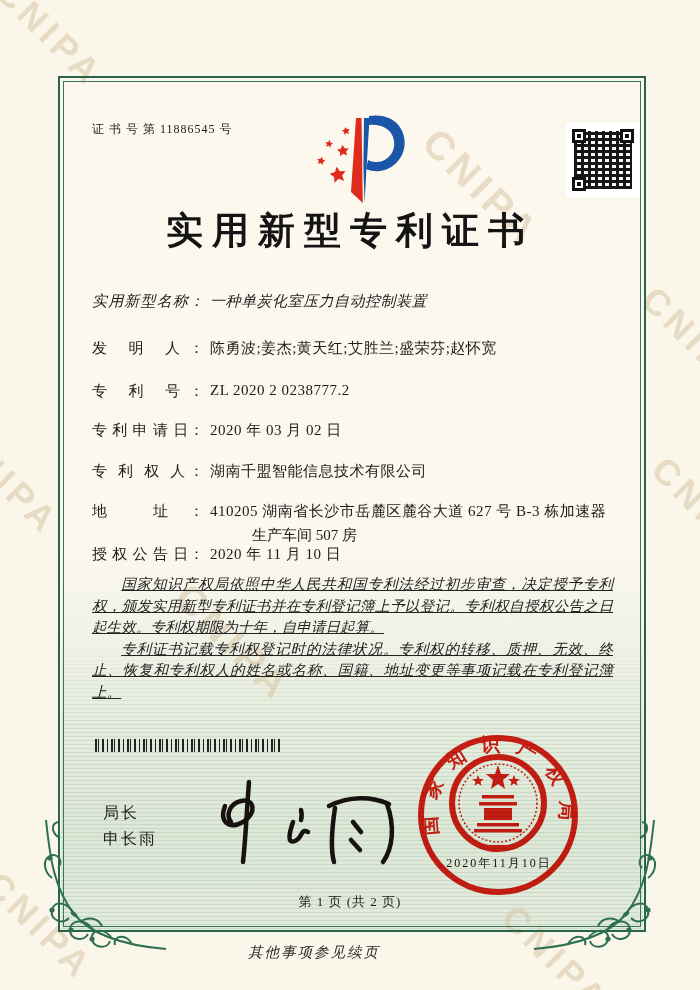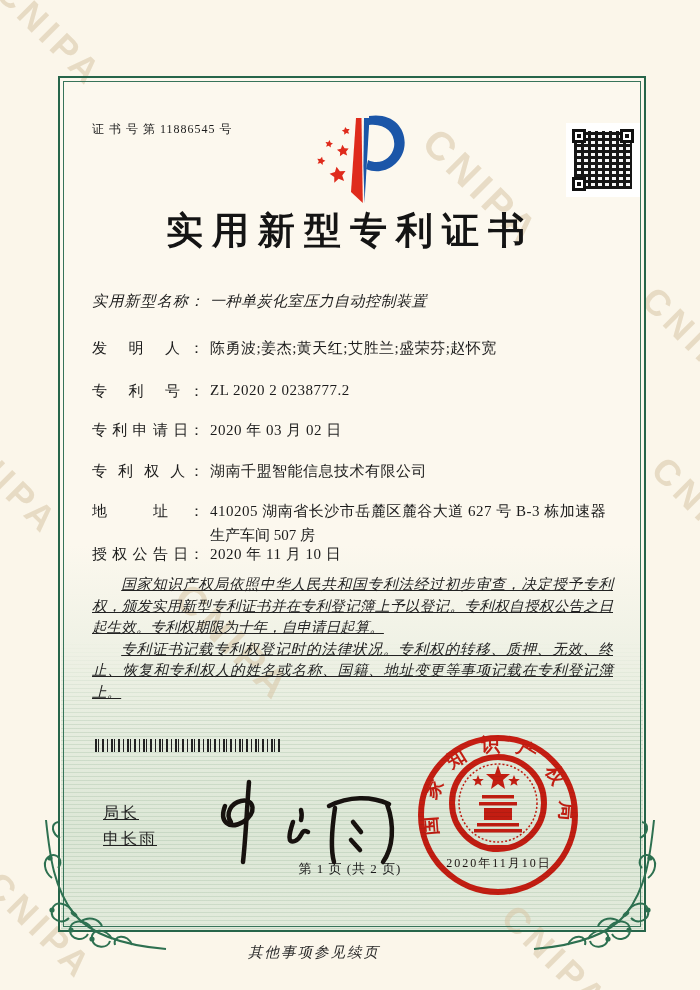--- a/index.html
+++ b/index.html
@@ -54,30 +54,30 @@
          text-align:justify;font-style:italic;color:#222;text-decoration:underline;}
   .paras p{margin:0;text-indent:2em;}
 
   
   .barcode{left:95px;top:739px;width:188px;height:13px;
       background:repeating-linear-gradient(90deg,#222 0 2px, rgba(0,0,0,0) 2px 3px,#222 3px 4px,
                  rgba(0,0,0,0) 4px 7px,#222 7px 9px, rgba(0,0,0,0) 9px 12px,#222 12px 13px, rgba(0,0,0,0) 13px 16px);}
 
   
   .commissioner{left:103px;top:800px;font-size:16px;line-height:26px;letter-spacing:2px;
-      font-family:"Liberation Sans","DejaVu Sans",sans-serif;color:#222;text-decoration:underline;}
+      font-family:"Liberation Sans","DejaVu Sans",sans-serif;color:#222;}
   .sig{left:205px;top:772px;z-index:6;}
 
   
   .seal{left:416px;top:731px;z-index:6;mix-blend-mode:multiply;opacity:.95;}
   .seal-date{left:418px;top:855px;width:162px;text-align:center;font-size:12px;
       letter-spacing:2px;color:#1a1210;z-index:7;}
 
   
-  .pageno{left:0;top:860px;width:700px;text-align:center;font-size:13px;letter-spacing:1px;}
+  .pageno{left:0;top:893px;width:700px;text-align:center;font-size:13px;letter-spacing:1px;}
   .contnote{left:0;top:943px;width:628px;text-align:center;font-size:14.5px;
       font-style:italic;letter-spacing:2px;color:#2a2a2a;}
 
   .orn{position:absolute;z-index:6;}
   .orn-r{transform:scaleX(-1);}
 </style>
 </head>
 <body>
 
 <div class="wm" style="left:-18px;top:12px;">CNIPA</div>
@@ -136,21 +136,21 @@
 </div>
 <div class="row content" style="top:421px;">
   <span class="lbl">专 利 申 请 日：</span><span class="val">2020 年 03 月 02 日</span>
 </div>
 <div class="row content" style="top:462px;">
   <span class="lbl">专 利 权 人：</span><span class="val">湖南千盟智能信息技术有限公司</span>
 </div>
 <div class="row content" style="top:502px;">
   <span class="lbl">地 址：</span><span class="val">410205 湖南省长沙市岳麓区麓谷大道 627 号 B-3 栋加速器</span>
 </div>
-<div class="row content addr2" style="top:526px;">
+<div class="row content addr2" style="top:526px;margin-left:42px;">
   <span>生产车间 507 房</span>
 </div>
 <div class="row content" style="top:545px;">
   <span class="lbl">授 权 公 告 日：</span><span class="val">2020 年 11 月 10 日</span>
 </div>
 
 <div class="abs content paras">
   <p>国家知识产权局依照中华人民共和国专利法经过初步审查，决定授予专利权，颁发实用新型专利证书并在专利登记簿上予以登记。专利权自授权公告之日起生效。专利权期限为十年，自申请日起算。</p>
   <p>专利证书记载专利权登记时的法律状况。专利权的转移、质押、无效、终止、恢复和专利权人的姓名或名称、国籍、地址变更等事项记载在专利登记簿上。</p>
 </div>

